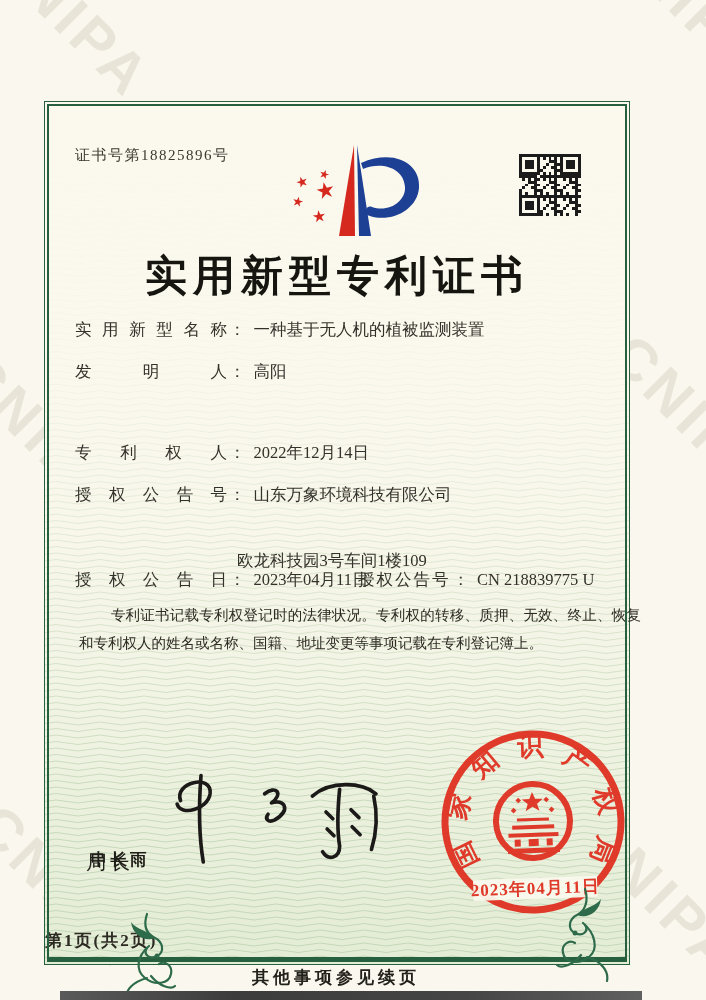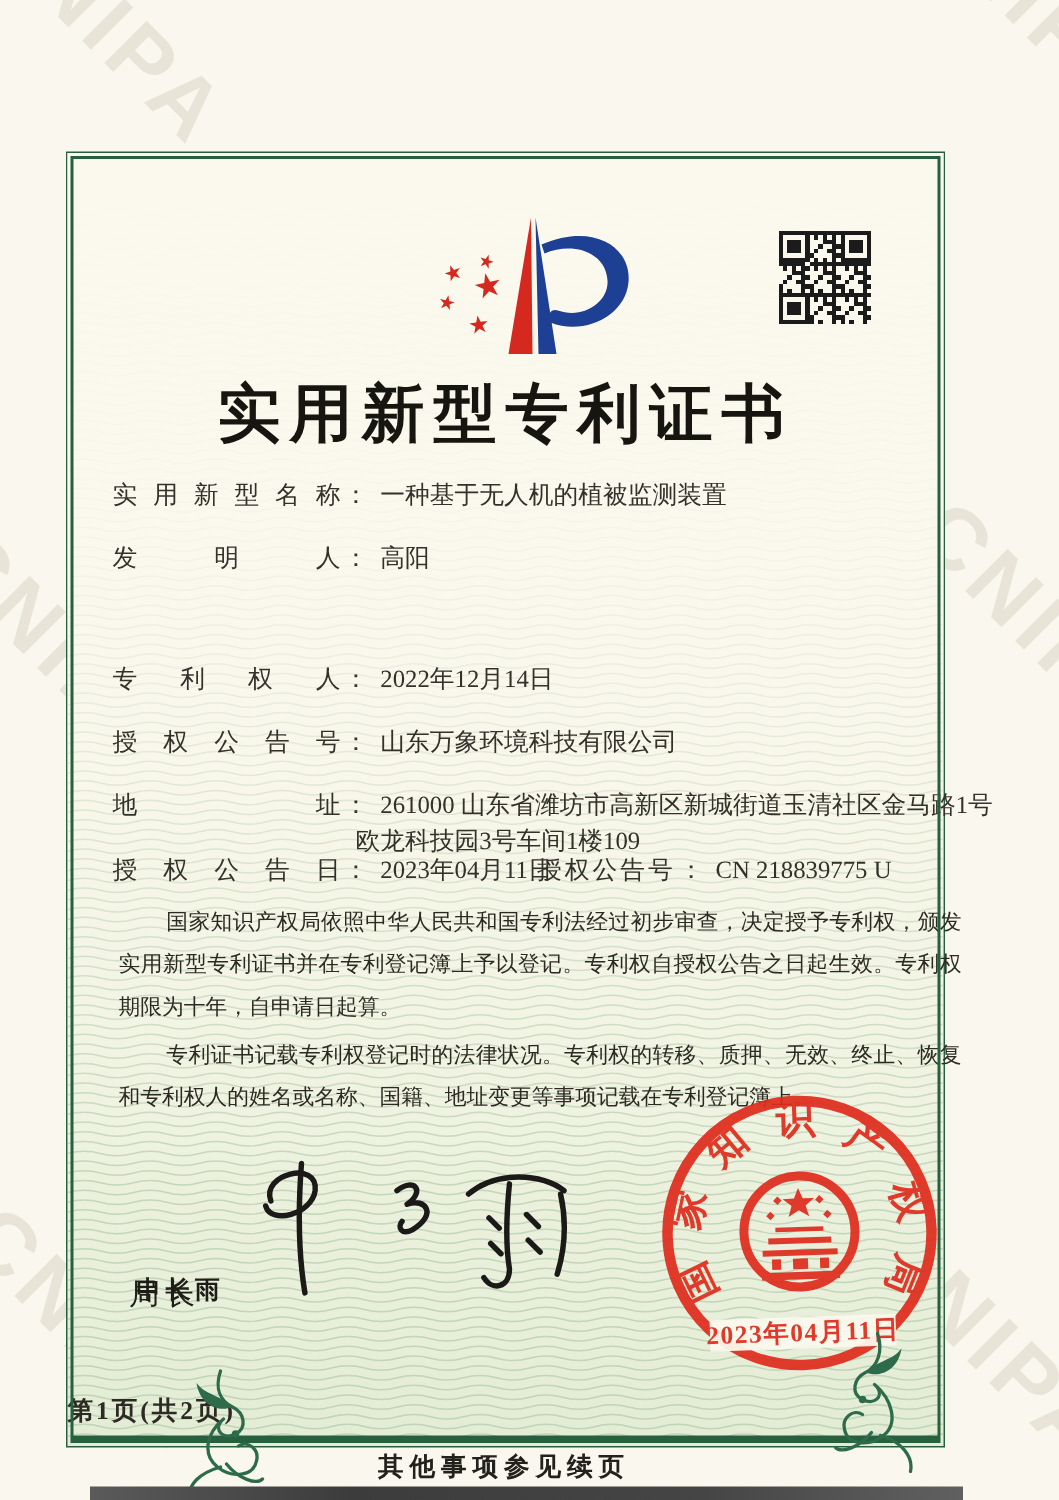--- a/index.html
+++ b/index.html
@@ -216,20 +216,21 @@
       <path d="M0 836.0 q11 -3 22 0 t22 0 q11 -3 22 0 t22 0 q11 -3 22 0 t22 0 q11 -3 22 0 t22 0 q11 -3 22 0 t22 0 q11 -3 22 0 t22 0 q11 -3 22 0 t22 0 q11 -3 22 0 t22 0 q11 -3 22 0 t22 0 q11 -3 22 0 t22 0 q11 -3 22 0 t22 0 q11 -3 22 0 t22 0 q11 -3 22 0 t22 0 q11 -3 22 0 t22 0" fill="none" stroke="#9dbe97" stroke-width="0.9" stroke-opacity="0.5"></path>
       <path d="M0 842.5 q11 -3 22 0 t22 0 q11 -3 22 0 t22 0 q11 -3 22 0 t22 0 q11 -3 22 0 t22 0 q11 -3 22 0 t22 0 q11 -3 22 0 t22 0 q11 -3 22 0 t22 0 q11 -3 22 0 t22 0 q11 -3 22 0 t22 0 q11 -3 22 0 t22 0 q11 -3 22 0 t22 0 q11 -3 22 0 t22 0 q11 -3 22 0 t22 0 q11 -3 22 0 t22 0" fill="none" stroke="#9dbe97" stroke-width="0.9" stroke-opacity="0.5"></path>
       <path d="M0 849.0 q11 -3 22 0 t22 0 q11 -3 22 0 t22 0 q11 -3 22 0 t22 0 q11 -3 22 0 t22 0 q11 -3 22 0 t22 0 q11 -3 22 0 t22 0 q11 -3 22 0 t22 0 q11 -3 22 0 t22 0 q11 -3 22 0 t22 0 q11 -3 22 0 t22 0 q11 -3 22 0 t22 0 q11 -3 22 0 t22 0 q11 -3 22 0 t22 0 q11 -3 22 0 t22 0" fill="none" stroke="#9dbe97" stroke-width="0.9" stroke-opacity="0.5"></path>
       <path d="M0 855.5 q11 -3 22 0 t22 0 q11 -3 22 0 t22 0 q11 -3 22 0 t22 0 q11 -3 22 0 t22 0 q11 -3 22 0 t22 0 q11 -3 22 0 t22 0 q11 -3 22 0 t22 0 q11 -3 22 0 t22 0 q11 -3 22 0 t22 0 q11 -3 22 0 t22 0 q11 -3 22 0 t22 0 q11 -3 22 0 t22 0 q11 -3 22 0 t22 0 q11 -3 22 0 t22 0" fill="none" stroke="#9dbe97" stroke-width="0.9" stroke-opacity="0.5"></path>
     </svg>
   <div class="wave-fade"></div>
   <div class="frame-inner"></div>
 
   <div class="content">
 
+    <div class="cert-no">证书号第18825896号</div>
 
     <svg class="logo" viewBox="0 0 160 102">
       <text x="40" y="60" font-size="22" fill="#d5281e" transform="rotate(-12 40 54)">★</text>
       <text x="43" y="38" font-size="12" fill="#d5281e" transform="rotate(18 47 34)">★</text>
       <text x="20" y="47" font-size="14" fill="#d5281e" transform="rotate(-20 25 43)">★</text>
       <text x="16" y="66" font-size="13" fill="#d5281e" transform="rotate(12 21 62)">★</text>
       <text x="36" y="82" font-size="16" fill="#d5281e" transform="rotate(-8 42 77)">★</text>
       <polygon points="78,5 63,96 79,96" fill="#d5281e"></polygon>
       <polygon points="81,5 83,96 95,96" fill="#1d3f94"></polygon>
       <path d="M85,23 C120,8 145,25 143,48 C141,71 113,84 91,75 C88,71 91,65 96,67 C113,73 130,61 129,47 C128,28 106,21 87,29 Z" fill="#1d3f94"></path>
@@ -494,31 +495,27 @@
     </div>
     <div class="row" style="top:259px">
       <span class="flabel">发明人</span><span class="fcolon">：</span><span class="fvalue">高阳</span>
     </div>
     <div class="row" style="top:340px">
       <span class="flabel">专利权人</span><span class="fcolon">：</span><span class="fvalue">2022年12月14日</span>
     </div>
     <div class="row" style="top:382px">
       <span class="flabel">授权公告号</span><span class="fcolon">：</span><span class="fvalue">山东万象环境科技有限公司</span>
     </div>
-    <div class="row" style="top:424px">
-      <span class="flabel">地址</span><span class="fcolon">：</span><span class="fvalue">261000 山东省潍坊市高新区新城街道玉清社区金马路1号</span>
-    </div>
     <div class="addr2">欧龙科技园3号车间1楼109</div>
     <div class="row" style="top:467px">
       <span class="flabel">授权公告日</span><span class="fcolon">：</span><span class="fvalue">2023年04月11日</span>
       <span class="pair2"><span class="flabel2">授权公告号</span><span class="fcolon">：</span><span class="fvalue">CN 218839775 U</span></span>
     </div>
 
     <div class="paras">
-      <p>国家知识产权局依照中华人民共和国专利法经过初步审查，决定授予专利权，颁发实用新型专利证书并在专利登记簿上予以登记。专利权自授权公告之日起生效。专利权期限为十年，自申请日起算。</p>
       <p>专利证书记载专利权登记时的法律状况。专利权的转移、质押、无效、终止、恢复和专利权人的姓名或名称、国籍、地址变更等事项记载在专利登记簿上。</p>
     </div>
 
     <div class="sig-title">局长</div>
     <div class="sig-name">申长雨</div>
     <svg class="sig-script" viewBox="0 0 220 100" fill="none" stroke="#1c1a18" stroke-width="3.2" stroke-linecap="round" stroke-linejoin="round">
       <path d="M44,14 C42,40 42,66 46,90"></path>
       <path d="M26,36 C20,20 54,12 52,30 C50,44 26,50 23,39"></path>
       <path d="M100,30 C110,22 117,30 106,38 C117,34 124,44 109,53 C103,56 100,52 103,48"></path>
       <path d="M142,32 C158,18 186,20 198,30"></path>

